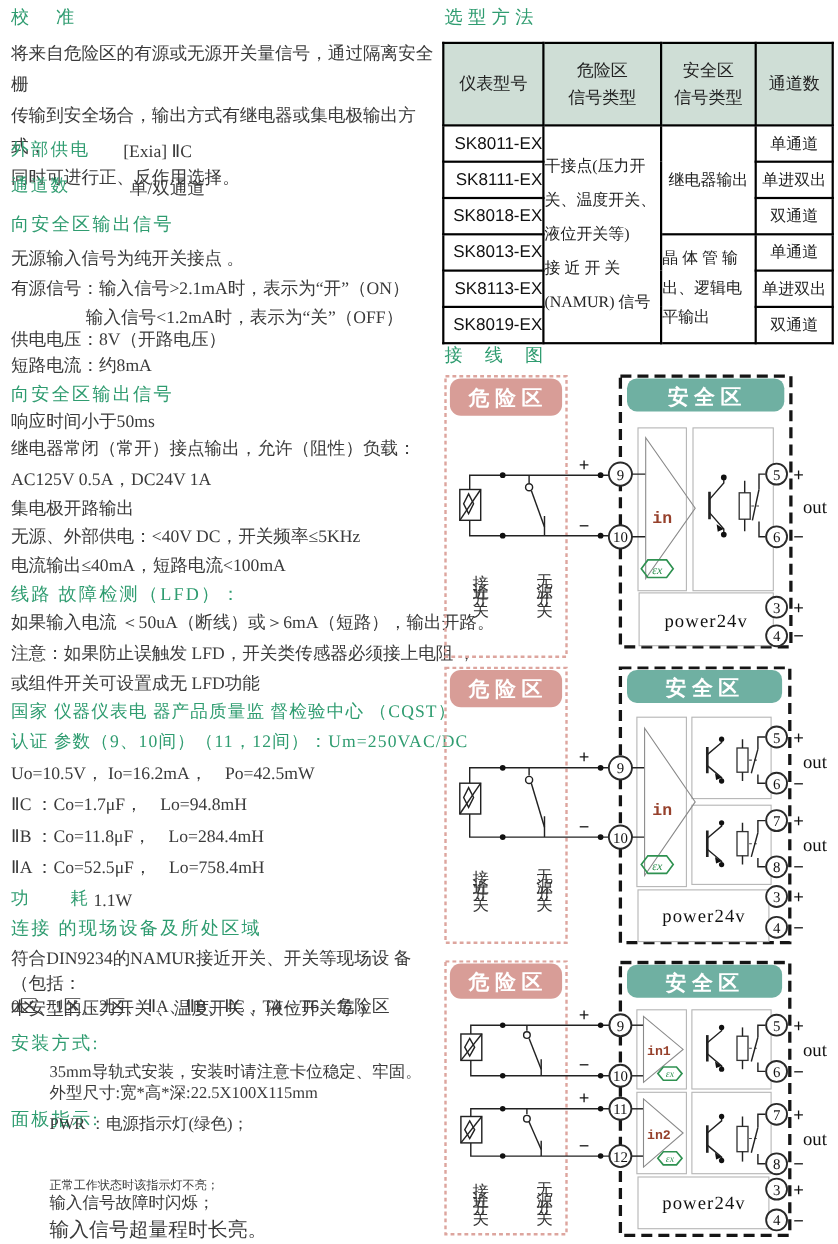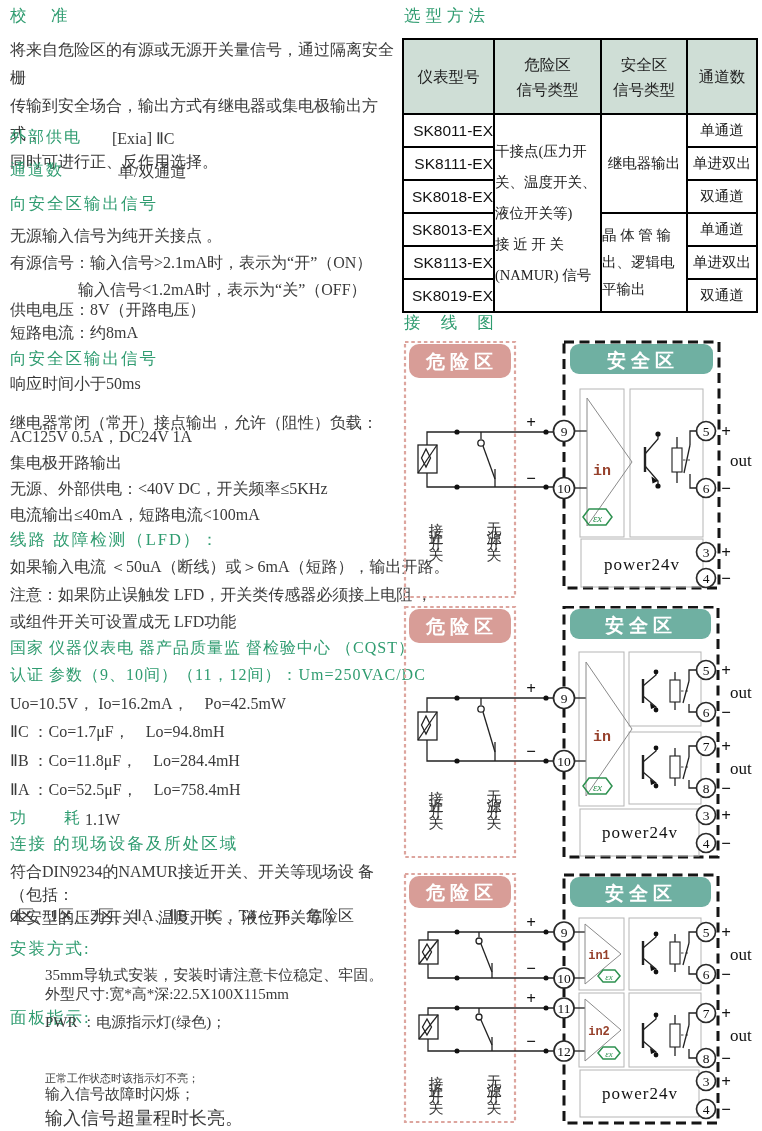--- a/index.html
+++ b/index.html
@@ -71,21 +71,21 @@
 
   <div class="ln g hg" style="top:194px">向安全区输出信号</div>
   <div class="ln" style="top:226px">无源输入信号为纯开关接点 。</div>
   <div class="ln" style="top:253px">有源信号：输入信号&gt;2.1mA时，表示为“开”（ON）</div>
   <div class="ln in78" style="top:280px">输入信号&lt;1.2mA时，表示为“关”（OFF）</div>
   <div class="ln" style="top:300px">供电电压：8V（开路电压）</div>
   <div class="ln" style="top:323px">短路电流：约8mA</div>
 
   <div class="ln g hg" style="top:349px">向安全区输出信号</div>
   <div class="ln" style="top:374px">响应时间小于50ms</div>
-  <div class="ln" style="top:413px">继电器常闭（常开）接点输出，允许（阻性）负载：</div>
+  <div class="ln" style="top:399px">继电器常闭（常开）接点输出，允许（阻性）负载：</div>
   <div class="ln" style="top:427px">AC125V 0.5A，DC24V 1A</div>
   <div class="ln" style="top:453px">集电极开路输出</div>
   <div class="ln" style="top:479px">无源、外部供电：&lt;40V DC，开关频率≤5KHz</div>
   <div class="ln" style="top:505px">电流输出≤40mA，短路电流&lt;100mA</div>
 
   <div class="ln g hg" style="top:530px">线路 故障检测（LFD）：</div>
   <div class="ln" style="top:557px">如果输入电流 ＜50uA（断线）或＞6mA（短路），输出开路。</div>
   <div class="ln" style="top:585px">注意：如果防止误触发 LFD，开关类传感器必须接上电阻 ，</div>
   <div class="ln" style="top:612px">或组件开关可设置成无 LFD功能</div>
 

